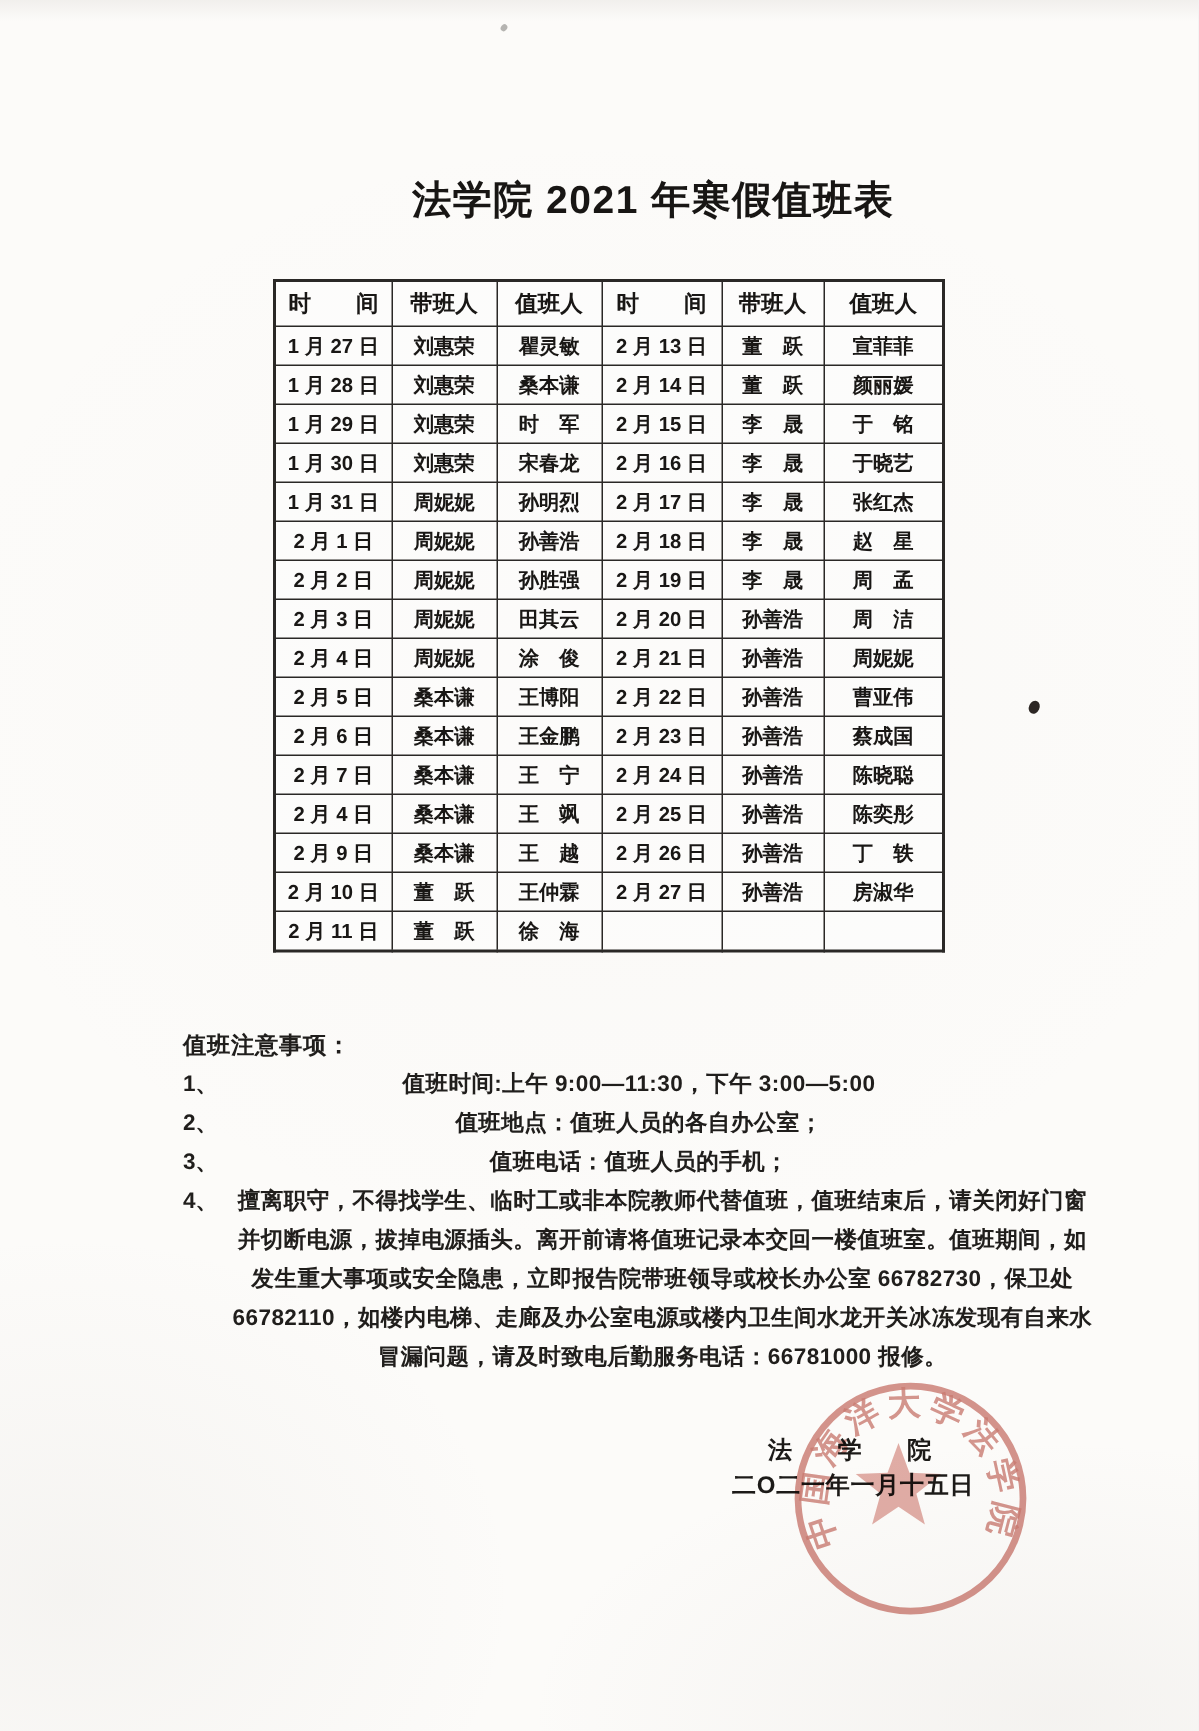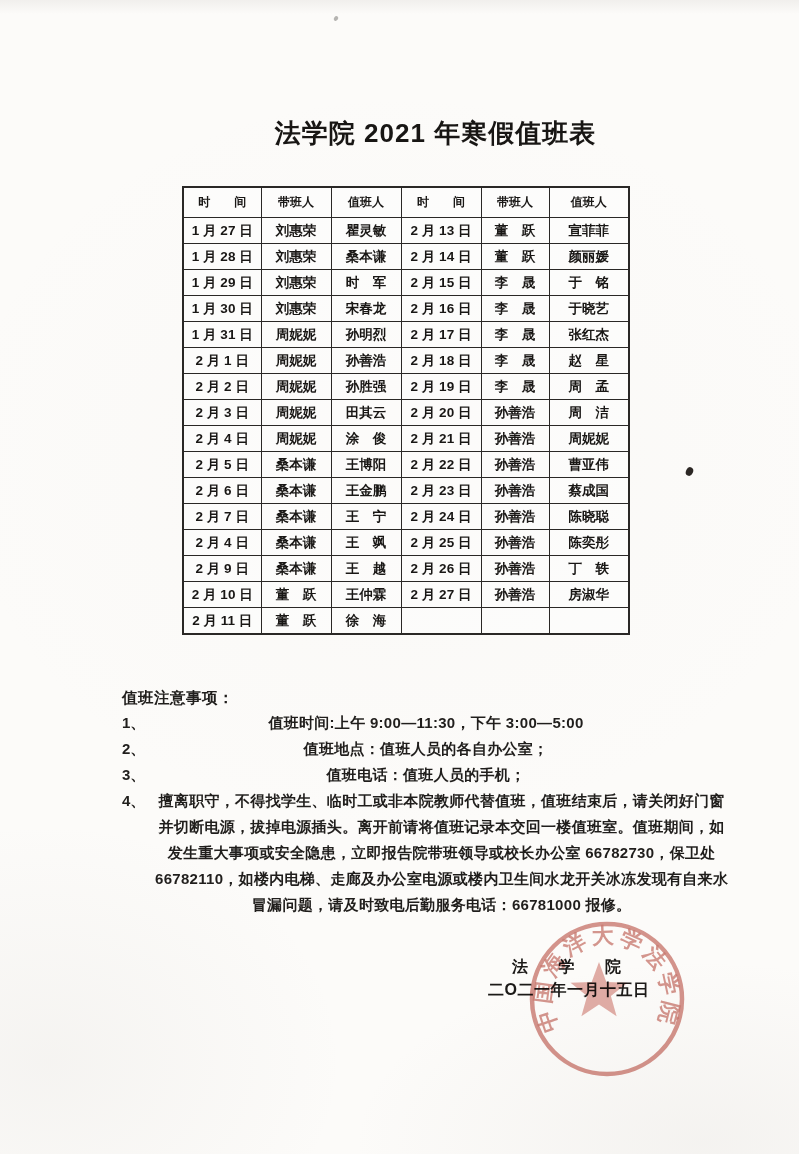--- a/index.html
+++ b/index.html
@@ -28,21 +28,21 @@
     border-collapse:collapse;table-layout:fixed;
     font-weight:bold;color:#191715;
     border:2px solid #2a2826;
   }
   table.duty th, table.duty td{
     border:1.5px solid #2a2826;
     text-align:center;vertical-align:middle;
     padding:0;overflow:hidden;white-space:nowrap;
     background:rgba(255,255,255,0.4);
   }
-  table.duty th{height:29px;font-size:12px;}
+  table.duty th{height:29px;font-size:15px;}
   table.duty td{height:25px;font-size:13.5px;}
   .notes{
     position:absolute;left:122px;top:686px;width:575px;
     font-weight:bold;color:#201e1c;
   }
   .notes-heading{font-size:15.5px;line-height:24px;letter-spacing:0.5px;}
   .note-item{display:flex;align-items:flex-start;}
   .note-num{flex:0 0 33px;font-size:15px;line-height:26px;}
   .note-body{flex:1;font-size:15px;line-height:26px;letter-spacing:0.3px;text-align:center;}
   .note-body div{white-space:nowrap;}

